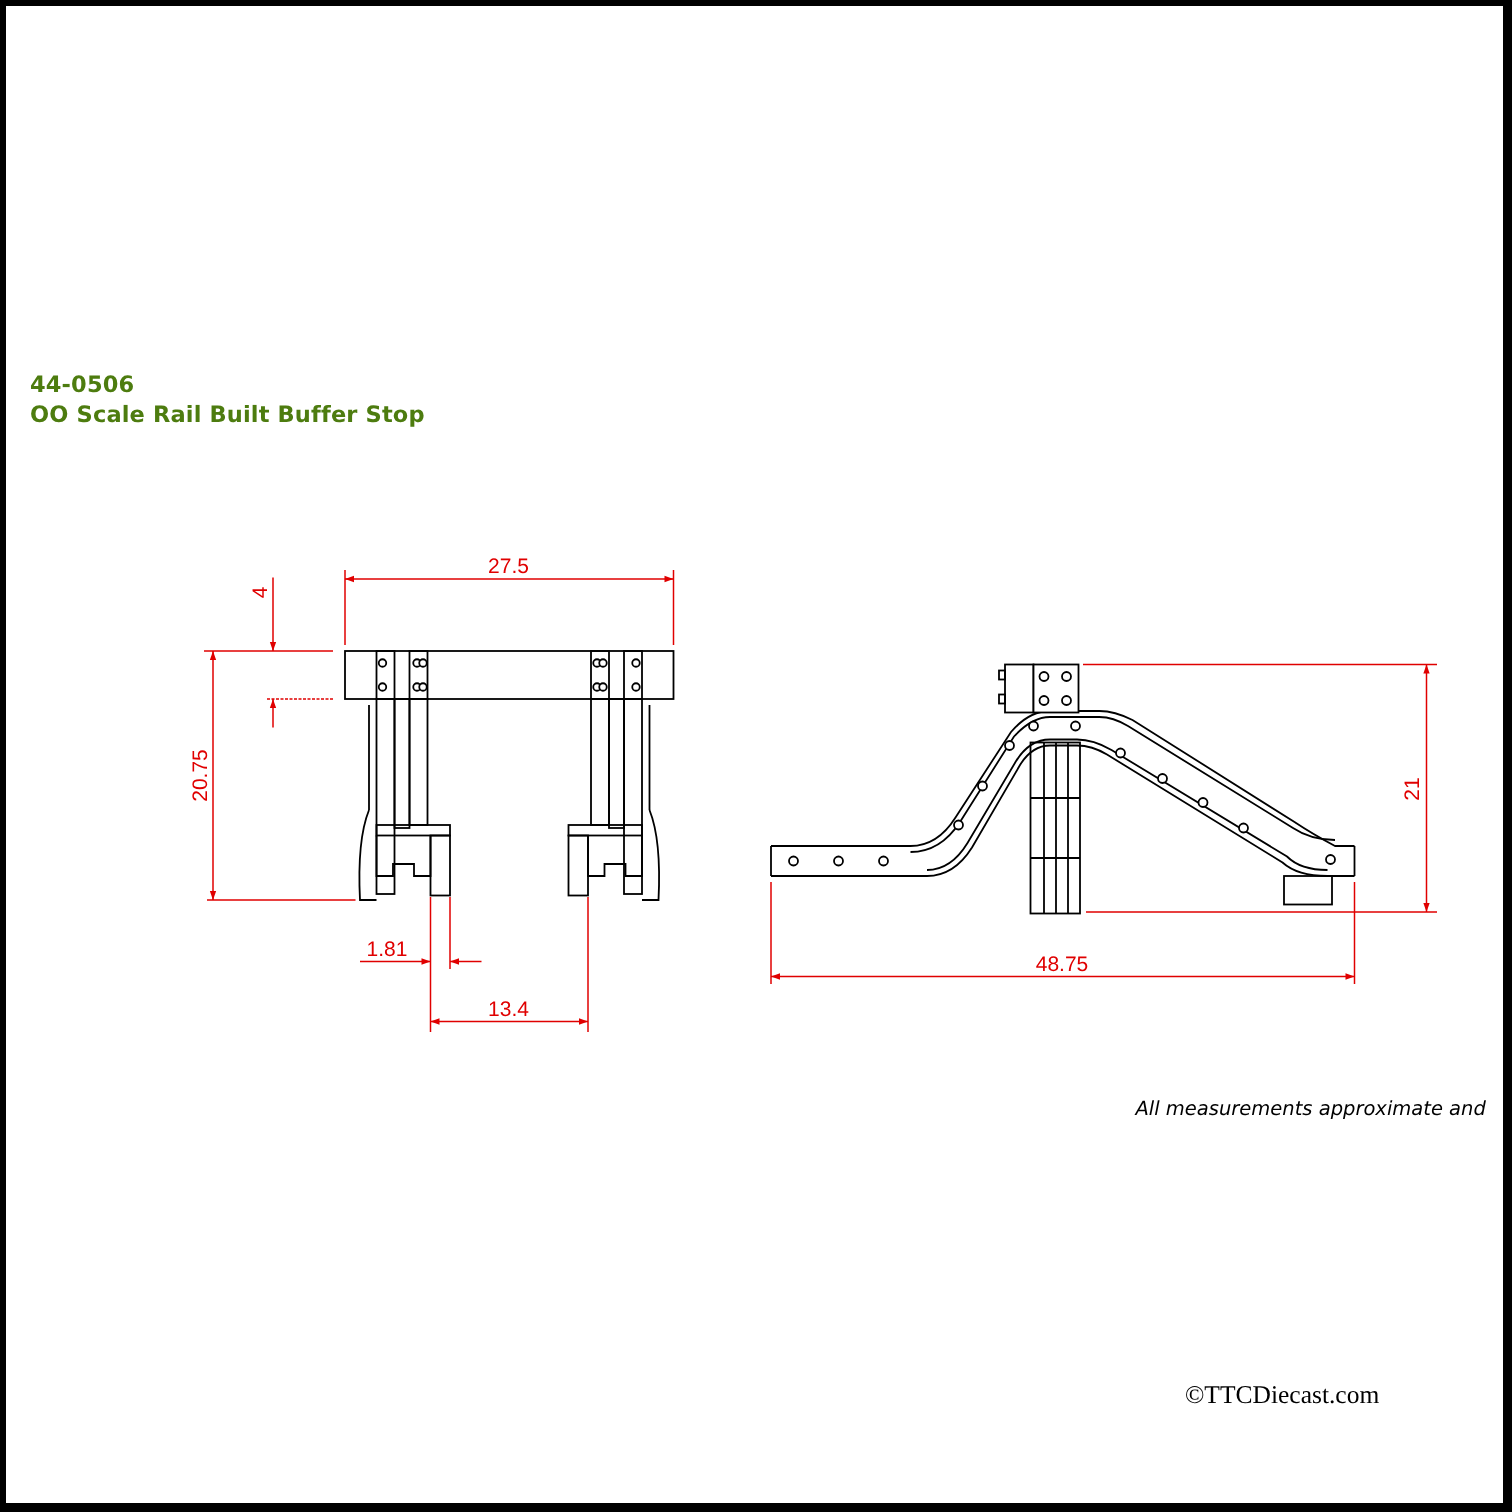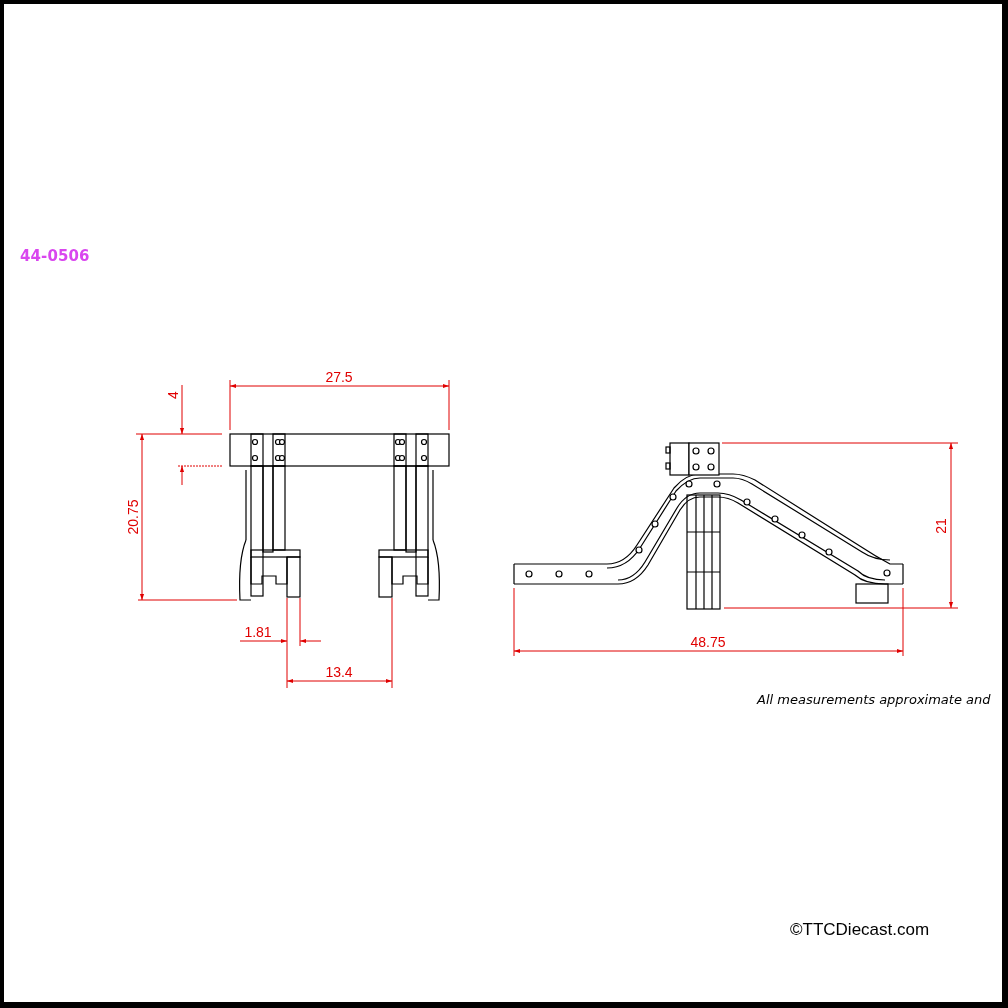--- a/index.html
+++ b/index.html
@@ -4,41 +4,42 @@
 <style>
   html, body { margin: 0; padding: 0; background: #000; }
   body { width: 1008px; height: 1008px; position: relative; overflow: hidden; }
   .frame {
     position: absolute; left: 4px; top: 4px; width: 998px; height: 998px;
     background: #fff;
   }
   .title-block { position: absolute; left: 20px; top: 246px; }
   .title-code, .title-name {
     font-family: "DejaVu Sans", sans-serif; font-weight: bold; font-size: 15px;
-    color: #d946ef; line-height: 20px; letter-spacing: 0.1px;
+    color: #4d7c0f; line-height: 20px; letter-spacing: 0.1px;
   }
   .note {
-    position: absolute; left: 757px; top: 690px;
+    position: absolute; left: 757px; top: 730px;
     font-family: "DejaVu Sans", sans-serif; font-style: italic; font-size: 13px;
     color: #000; line-height: 20px;
   }
   .copyright {
     position: absolute; left: 790px; top: 920px;
-    font-family: Liberation Sans, sans-serif; font-size: 17px; color: #000;
+    font-family: Liberation Serif, serif; font-size: 17px; color: #000;
   }
   svg.drawing { position: absolute; left: 0; top: 0; }
   .dim-text { font-family: "Liberation Sans", sans-serif; font-size: 14px; fill: #e00000; }
 </style>
 </head>
 <body>
 
 <div class="frame"></div>
 
 <div class="title-block">
   <div class="title-code">44-0506</div>
+  <div class="title-name">OO Scale Rail Built Buffer Stop</div>
 </div>
 
 <svg class="drawing" width="1008" height="1008" viewBox="0 0 1008 1008">
   <defs>
     <marker id="arr" viewBox="0 0 10 10" refX="10" refY="5" markerWidth="10" markerHeight="6" orient="auto-start-reverse" markerUnits="userSpaceOnUse">
       <path d="M0,1.5 L10,5 L0,8.5 z" fill="#e00000"></path>
     </marker>
   </defs>
 
   <g stroke="#000" stroke-width="1.2" fill="none">

